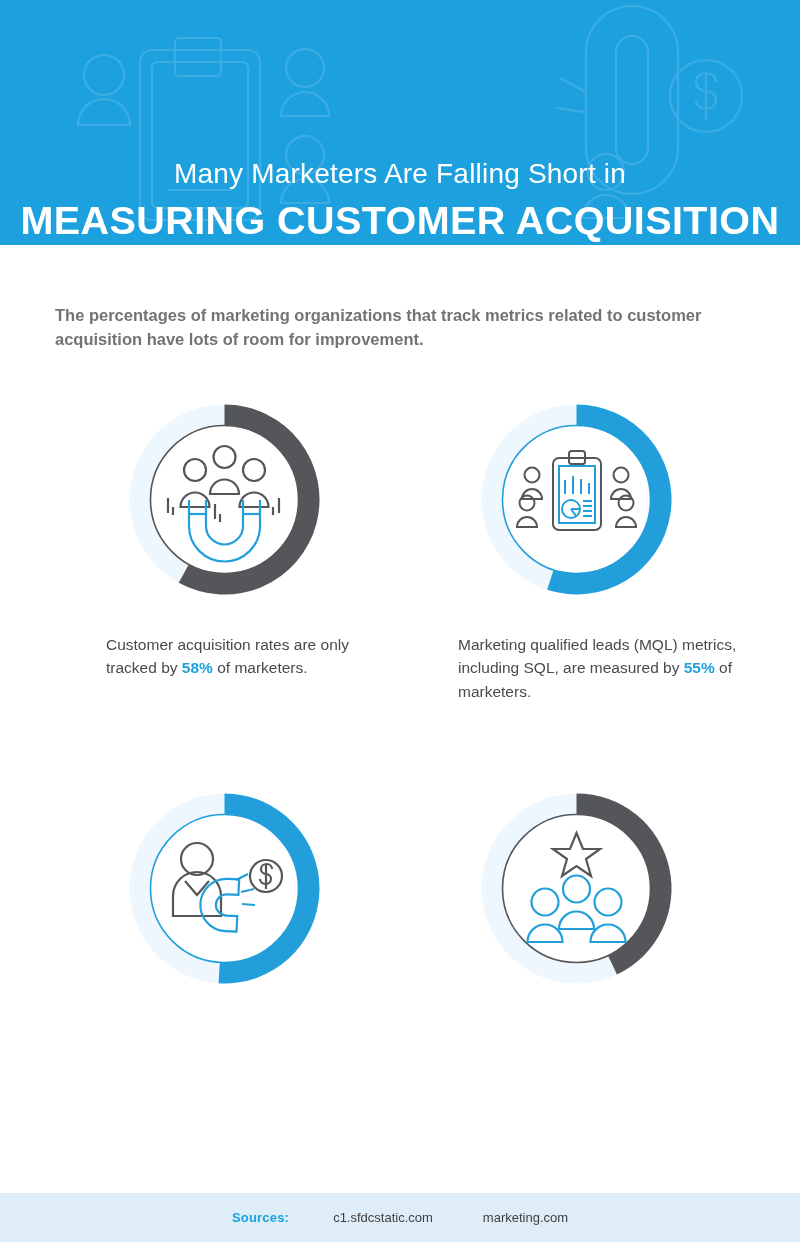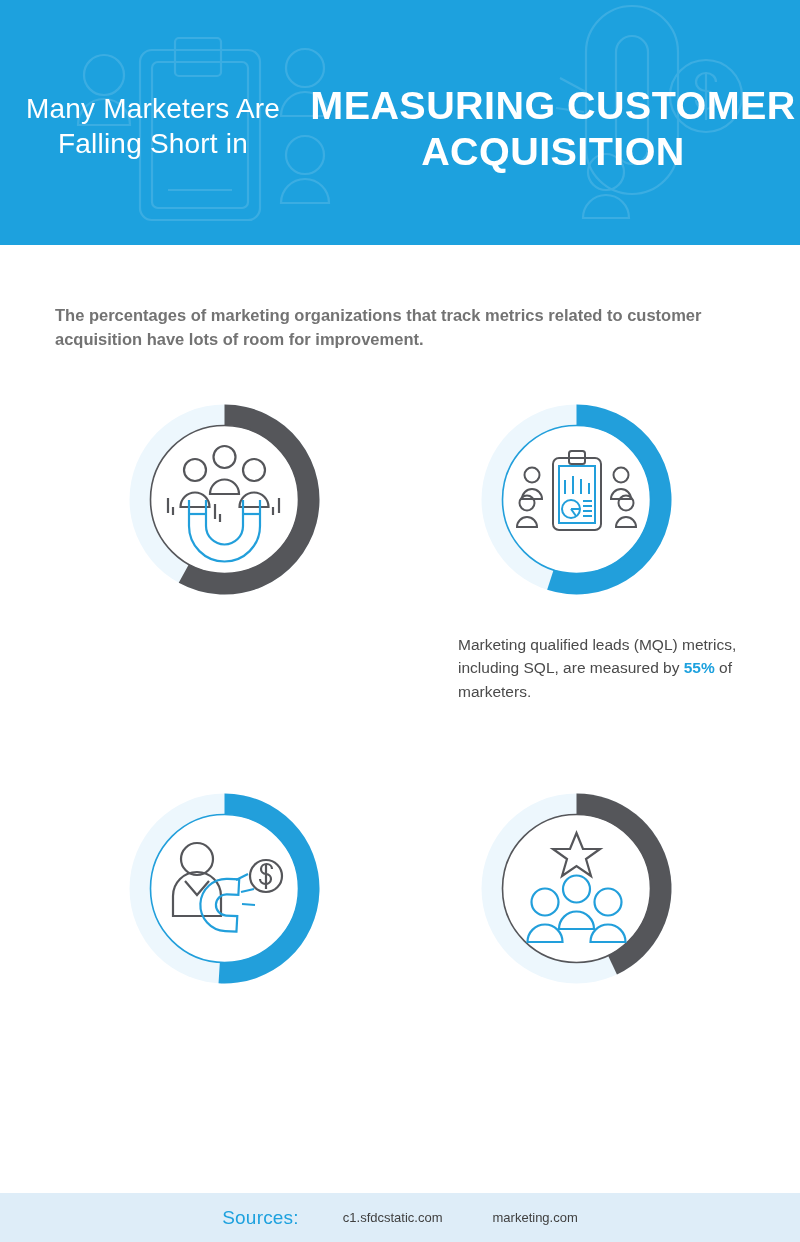--- a/index.html
+++ b/index.html
@@ -31,21 +31,21 @@
   .header-watermarks {
     position: absolute;
     inset: 0;
     pointer-events: none;
   }
   .header-inner {
     position: relative;
     z-index: 2;
     height: 100%;
     display: flex;
-    flex-direction: row;
+    flex-direction: column;
     align-items: center;
     justify-content: flex-end;
     padding-top: 6px;
   }
   .header-line1 {
     color: #ffffff;
     font-size: 28px;
     font-weight: 400;
     letter-spacing: 0.2px;
     line-height: 1.25;
@@ -118,22 +118,22 @@
     width: 800px;
     height: 49px;
     background: #DEEDF8;
     display: flex;
     align-items: center;
     justify-content: center;
     gap: 0;
   }
   .footer-label {
     color: #1DA1DE;
-    font-size: 19px;
-    font-weight: 400;
+    font-size: 13px;
+    font-weight: 700;
     letter-spacing: 0.2px;
   }
   .footer-sources {
     display: flex;
     gap: 50px;
     margin-left: 44px;
   }
   .footer-source {
     color: #404040;
     font-size: 13px;
@@ -223,20 +223,23 @@
             </g>
             <g stroke="#229FDB">
               <path d="M82 118 v26 a35.5 35.5 0 0 0 71 0 v-26"></path>
               <path d="M99 118 v26 a18.5 18.5 0 0 0 37 0 v-26"></path>
               <line x1="82" y1="132" x2="99" y2="132"></line>
               <line x1="136" y1="132" x2="153" y2="132"></line>
             </g>
           </g>
         </svg>
       </div>
+      <p class="stat-caption">
+        <span>Customer acquisition rates are only tracked by </span><span class="pct">58%</span><span> of marketers.</span>
+      </p>
     </div>
 
     <div class="stat-cell">
       <div class="donut-wrap">
         <svg viewBox="0 0 235 235" width="235" height="235">
           <circle cx="117.5" cy="117.5" r="95" fill="#EDF7FD"></circle>
           <path id="arc2" fill="#229FDB" d="M 117.5 117.5 L 117.5 22.5 A 95 95 0 1 1 88.143 207.850 Z"></path>
           <circle cx="117.5" cy="117.5" r="74" fill="#ffffff" stroke="#229FDB" stroke-width="1.6"></circle>
 
           <g fill="none" stroke-width="2">

